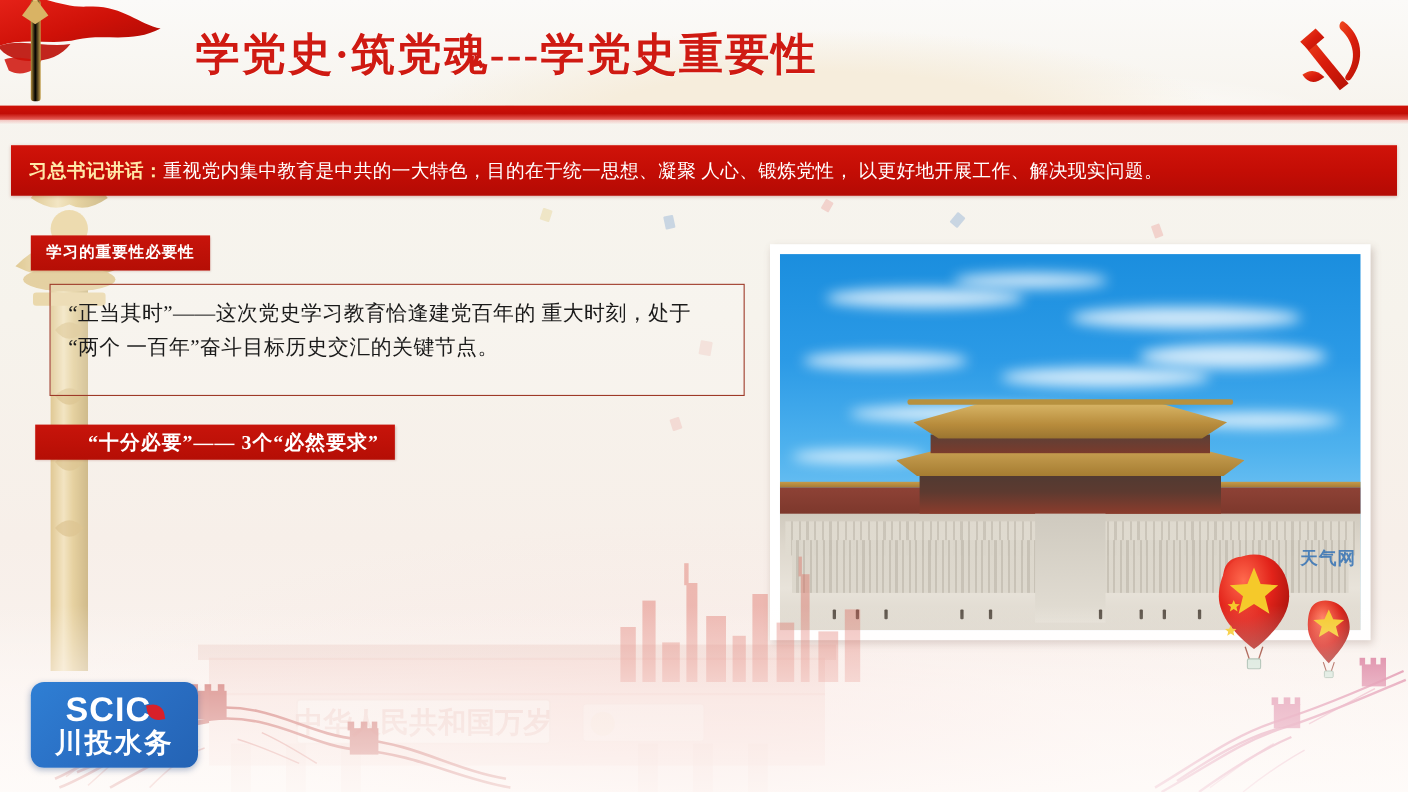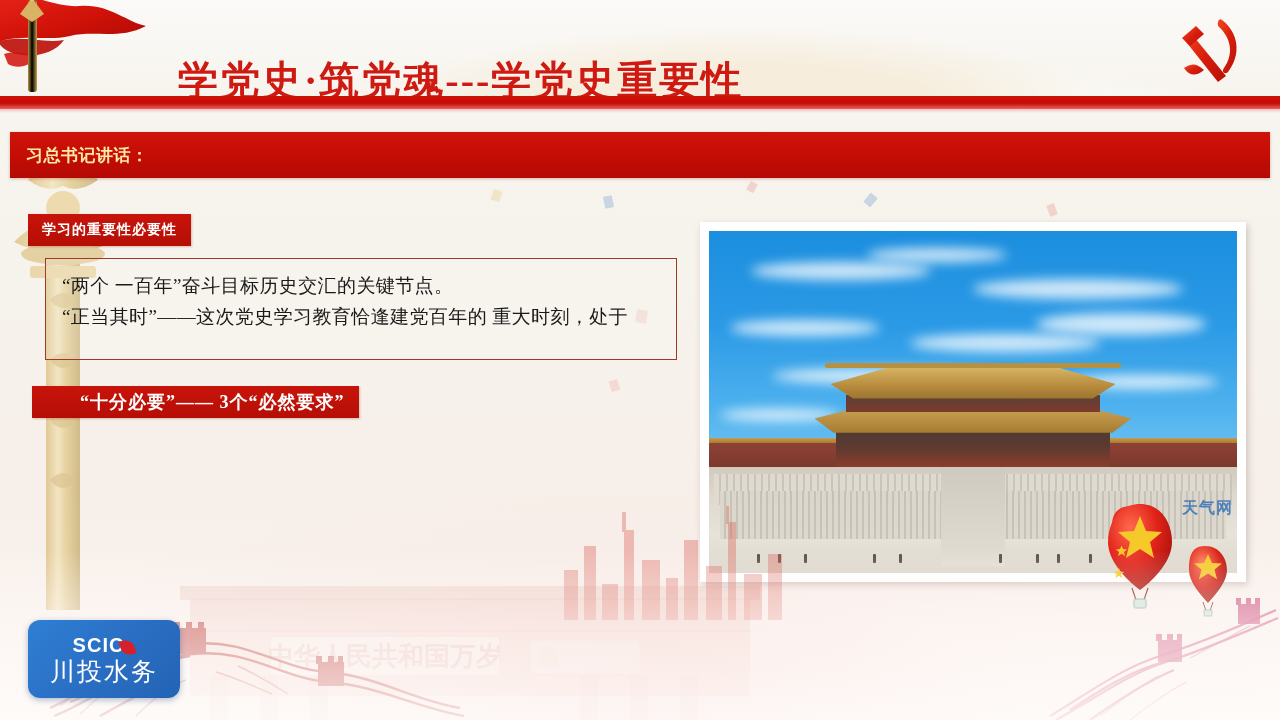--- a/index.html
+++ b/index.html
@@ -41,21 +41,20 @@
     position:absolute; left:0; top:109px; width:1280px; height:4px;
     background:linear-gradient(180deg,rgba(240,170,165,.65),rgba(247,244,238,0));
   }
   .slide-title {
     position:absolute; left:178px; top:22px;
     font-size:40px; font-weight:700; letter-spacing:2px;
     color:#cf1a12;
     font-family:"Liberation Serif","DejaVu Serif",serif;
     white-space:nowrap;
     text-shadow:0 1px 0 rgba(255,255,255,.6);
-    margin-top:31px;
   }
 
   
   .flag-wrap { position:absolute; left:-6px; top:-8px; width:190px; height:108px; }
 
   
   .emblem { position:absolute; right:32px; top:14px; width:72px; height:74px; }
 
   
   .quote-banner {
@@ -205,31 +204,31 @@
   .logo {
     position:absolute; left:28px; top:620px; width:152px; height:78px;
     background:linear-gradient(135deg,#2f7fd4 0%,#2a6fc4 50%,#2463b4 100%);
     border-radius:12px;
     box-shadow:0 2px 6px rgba(30,70,130,.35);
     display:flex; flex-direction:column; align-items:center; justify-content:center;
   }
   .logo-top {
     display:flex; align-items:center; justify-content:center; gap:0px;
     color:#fff; font-family:"Liberation Sans",sans-serif;
-    font-weight:700; font-size:20px; letter-spacing:1px; line-height:1;
+    font-weight:700; font-size:31px; letter-spacing:1px; line-height:1;
   }
   .logo-leaf {
     width:15px; height:15px; margin-left:-4px; margin-top:6px;
     background:#d8202a;
     border-radius:0 70% 0 70%;
     transform:rotate(-10deg);
   }
   .logo-cn {
     color:#fff; font-family:"Liberation Sans",sans-serif;
-    font-weight:400; font-size:25px; letter-spacing:2px; line-height:1; margin-top:4px;
+    font-weight:700; font-size:25px; letter-spacing:2px; line-height:1; margin-top:4px;
   }
 </style>
 </head>
 <body>
 
 <div id="slide">
 
   <div class="confetti" style="left:492px;top:190px;width:9px;height:11px;background:#e8d8a0;transform:rotate(18deg)"></div>
   <div class="confetti" style="left:604px;top:196px;width:9px;height:12px;background:#9cb8d8;transform:rotate(-12deg)"></div>
   <div class="confetti" style="left:748px;top:182px;width:8px;height:10px;background:#edb2ac;transform:rotate(30deg)"></div>
@@ -299,27 +298,28 @@
       <path d="M14 18 L50 62 L42 68 L7 24Z" fill="url(#emG)"></path>
       <path d="M6 24 L20 12 L28 20 L14 32Z" fill="url(#emG)"></path>
       <path d="M8 54 q10 -8 20 2 q-12 10 -20 -2Z" fill="url(#emG)"></path>
     </svg>
   </div>
   <div class="header-rule"></div>
   <div class="header-rule2"></div>
 
   <div class="quote-banner">
     <span class="quote-label">习总书记讲话：</span>
+    <span class="quote-text">重视党内集中教育是中共的一大特色，目的在于统一思想、凝聚 人心、锻炼党性， 以更好地开展工作、解决现实问题。</span>
   </div>
 
   <div class="tag" id="tag1">学习的重要性必要性</div>
   <div class="box" id="box1">
     <div class="inner">
+      <div class="line">“正当其时”——这次党史学习教育恰逢建党百年的 重大时刻，处于</div>
       <div class="line">“两个 一百年”奋斗目标历史交汇的关键节点。</div>
-      <div class="line">“正当其时”——这次党史学习教育恰逢建党百年的 重大时刻，处于</div>
     </div>
   </div>
 
   <div class="tag" id="tag2">“十分必要”—— 3个“必然要求”</div>
 
   <div class="photo-frame">
     <div class="photo">
       <div class="sky"></div>
       <div class="cloud" style="left:8%;top:9%;width:180px;height:18px"></div>
       <div class="cloud" style="left:30%;top:5%;width:140px;height:14px"></div>

